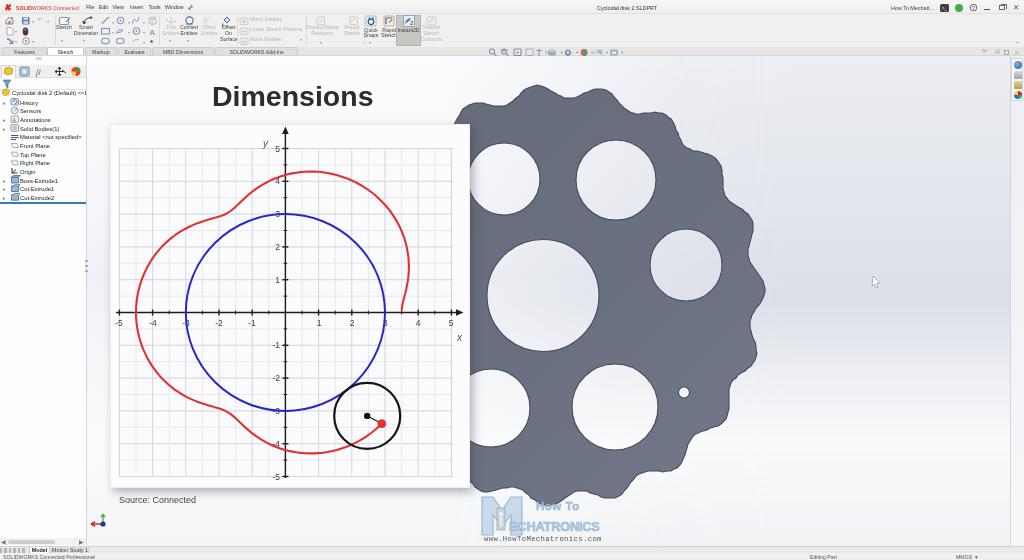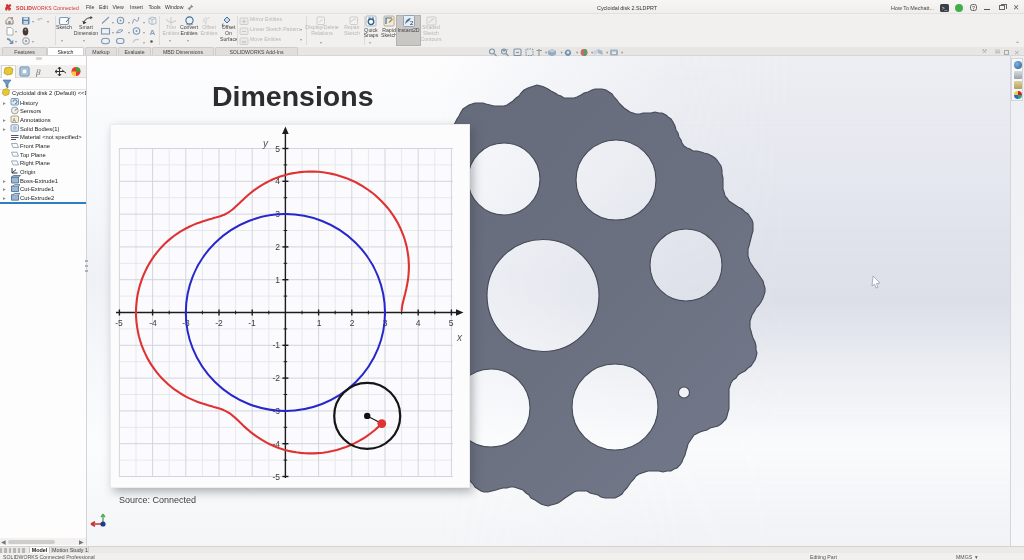--- a/index.html
+++ b/index.html
@@ -137,20 +137,33 @@
 
     <path d="M401.7 310.2L401.8 308.6L402.1 306.9L402.3 305.2L402.7 303.5L403.1 301.7L403.6 299.8L404.1 297.8L404.6 295.7L405.2 293.5L405.7 291.2L406.3 288.8L406.8 286.3L407.3 283.6L407.8 280.8L408.2 277.9L408.5 274.9L408.7 271.7L408.9 268.4L408.9 265.1L408.7 261.6L408.5 258.0L408.0 254.3L407.4 250.6L406.7 246.7L405.7 242.9L404.6 239.0L403.2 235.0L401.6 231.1L399.9 227.2L397.9 223.3L395.7 219.4L393.3 215.6L390.7 211.9L387.9 208.2L384.9 204.7L381.6 201.2L378.2 197.9L374.7 194.8L370.9 191.8L367.0 189.0L363.0 186.4L358.8 184.0L354.6 181.7L350.2 179.7L345.7 177.9L341.2 176.4L336.6 175.0L332.0 173.9L327.4 173.0L322.8 172.3L318.2 171.8L313.7 171.6L309.2 171.6L304.7 171.8L300.3 172.1L296.1 172.7L291.9 173.4L287.9 174.3L283.9 175.4L280.2 176.6L276.5 177.9L273.0 179.3L269.7 180.9L266.5 182.5L263.5 184.2L260.6 185.9L257.9 187.7L255.3 189.4L252.9 191.2L250.6 193.0L248.5 194.8L246.5 196.5L244.6 198.2L242.8 199.9L241.1 201.5L239.6 203.0L238.0 204.5L236.6 205.8L235.2 207.1L233.8 208.4L232.5 209.5L231.1 210.5L229.8 211.5L228.5 212.4L227.1 213.2L225.6 214.0L224.2 214.7L222.6 215.3L221.0 215.9L219.3 216.5L217.6 217.0L215.7 217.6L213.7 218.1L211.7 218.7L209.5 219.3L207.2 220.0L204.9 220.7L202.4 221.5L199.8 222.4L197.2 223.3L194.5 224.4L191.7 225.6L188.8 227.0L185.9 228.5L182.9 230.1L179.9 231.9L176.9 233.9L173.9 236.0L170.9 238.4L167.9 240.9L165.0 243.6L162.1 246.5L159.3 249.6L156.6 252.8L154.1 256.2L151.6 259.8L149.3 263.6L147.1 267.5L145.1 271.6L143.2 275.8L141.6 280.1L140.1 284.6L138.9 289.1L137.8 293.7L137.0 298.4L136.5 303.1L136.1 307.8L136.0 312.6L136.1 317.4L136.5 322.2L137.1 326.9L137.9 331.6L138.9 336.2L140.2 340.7L141.6 345.1L143.3 349.4L145.2 353.6L147.2 357.7L149.4 361.6L151.7 365.3L154.2 368.9L156.8 372.4L159.5 375.6L162.3 378.7L165.2 381.5L168.1 384.2L171.1 386.7L174.0 389.1L177.1 391.2L180.1 393.2L183.1 395.0L186.0 396.6L188.9 398.1L191.8 399.4L194.6 400.6L197.3 401.7L200.0 402.7L202.5 403.6L205.0 404.3L207.3 405.1L209.6 405.7L211.8 406.3L213.8 406.9L215.8 407.4L217.7 408.0L219.4 408.5L221.1 409.1L222.7 409.7L224.2 410.4L225.7 411.1L227.1 411.8L228.5 412.7L229.9 413.5L231.2 414.5L232.6 415.6L233.9 416.7L235.3 417.9L236.7 419.2L238.1 420.6L239.6 422.1L241.2 423.6L242.9 425.2L244.7 426.9L246.6 428.6L248.6 430.3L250.7 432.1L253.0 433.9L255.4 435.7L258.0 437.4L260.7 439.2L263.6 440.9L266.6 442.6L269.8 444.2L273.2 445.7L276.7 447.2L280.3 448.5L284.1 449.7L288.1 450.7L292.1 451.6L296.3 452.3L300.6 452.9L304.9 453.3L309.4 453.4L313.9 453.4L318.5 453.1L323.1 452.7L327.7 452.0L332.3 451.1L336.9 449.9L341.4 448.6L346.0 447.0L350.4 445.2L354.8 443.1L359.1 440.9L363.2 438.5L367.2 435.8L371.1 433.0L374.9 430.0L378.4 426.9L381.8 423.6" fill="none" stroke="#e03232" stroke-width="2.1" stroke-linecap="round"></path>
 
     <circle cx="367.2" cy="415.9" r="33" fill="none" stroke="#161616" stroke-width="2.2"></circle>
     <line x1="367.2" y1="415.9" x2="381.8" y2="423.6" stroke="#161616" stroke-width="1.1"></line>
     <circle cx="367.2" cy="415.9" r="3.2" fill="#111"></circle>
     <circle cx="381.8" cy="423.6" r="4.4" fill="#e03232"></circle>
   </svg>
   <div class="abs" id="source">Source: Connected</div>
 
+  <div class="abs" id="watermark" style="left:478px;top:490px;width:290px;height:56px">
+    <svg class="abs" style="left:0;top:0" width="290" height="56" viewBox="0 0 290 56">
+      <g opacity="0.9">
+        <path d="M4 45 V7 h11 l9 13 9 -13 h11 v38 h-11 V25 l-9 12 -9 -12 v20z" fill="#c3d8ea" stroke="#8fb3d2" stroke-width="1.2"></path>
+        <rect x="19" y="18" width="8" height="22" fill="#c8cdd3" stroke="#9aa3ac" stroke-width="0.8"></rect>
+        <circle cx="23" cy="24" r="2.2" fill="#eef2f5"></circle>
+          <rect x="21.5" y="27" width="3" height="9" fill="#e4e9ee"></rect>
+        <text x="58" y="20" font-family="Liberation Sans" font-weight="bold" font-size="11.5" fill="#a9c9e2" stroke="#85abcc" stroke-width="0.55" letter-spacing="0.5">How To</text>
+        <text x="31" y="41" font-family="Liberation Sans" font-weight="bold" font-size="12.8" fill="#a9c9e2" stroke="#85abcc" stroke-width="0.55" letter-spacing="-0.2">ECHATRONICS</text>
+      </g>
+      <text x="6" y="50.5" font-family="Liberation Mono" font-size="7.2" fill="#555" letter-spacing="0.4">www.HowToMechatronics.com</text>
+    </svg>
+  </div>
 
   <div class="abs" id="titlebar">
     <svg class="abs" style="left:3px;top:2.5px" width="11" height="9" viewBox="0 0 11 10">
         <path d="M2 8 Q1 5 3 3.5 Q2 1.5 4.5 1 L5.5 2.5 L7 1 Q9 1.5 8.5 3.5 L6.5 4.5 L8.5 6 Q8 8.5 5.5 8.5 L5 6.5 L3.5 8.5 Z" fill="#d43431"></path>
       </svg>
     <span class="abs" style="left:16px;top:4.5px;font-size:5.1px;color:#cf3430;letter-spacing:0.1px"><b>SOLID</b>WORKS&nbsp;Connected</span>
     <span class="abs menu" style="left:86px;top:4px">File</span>
     <span class="abs menu" style="left:99px;top:4px">Edit</span>
     <span class="abs menu" style="left:112.5px;top:4px">View</span>
     <span class="abs menu" style="left:130px;top:4px">Insert</span>

